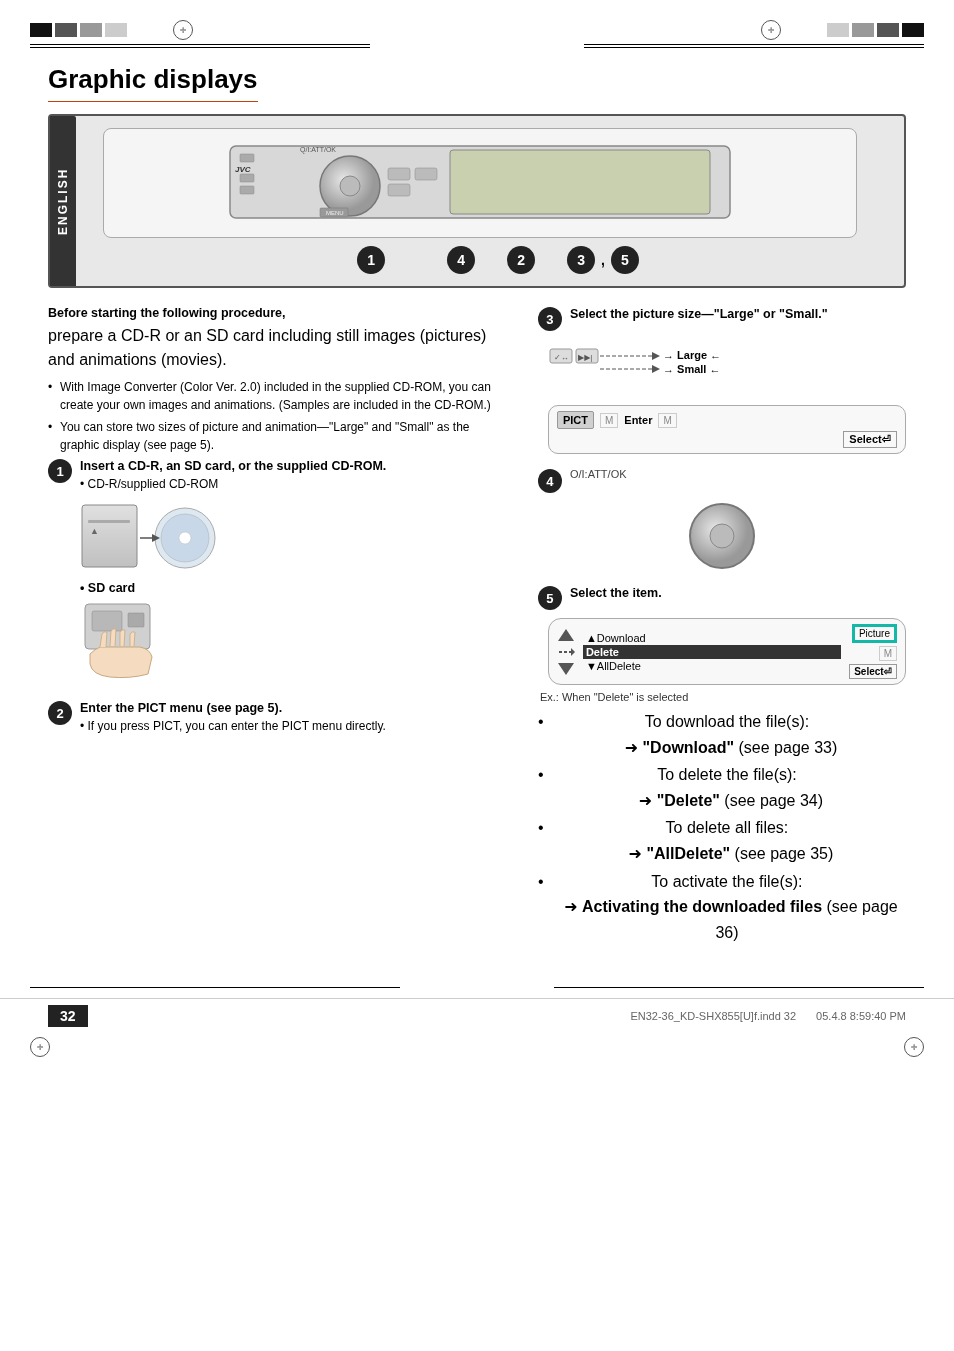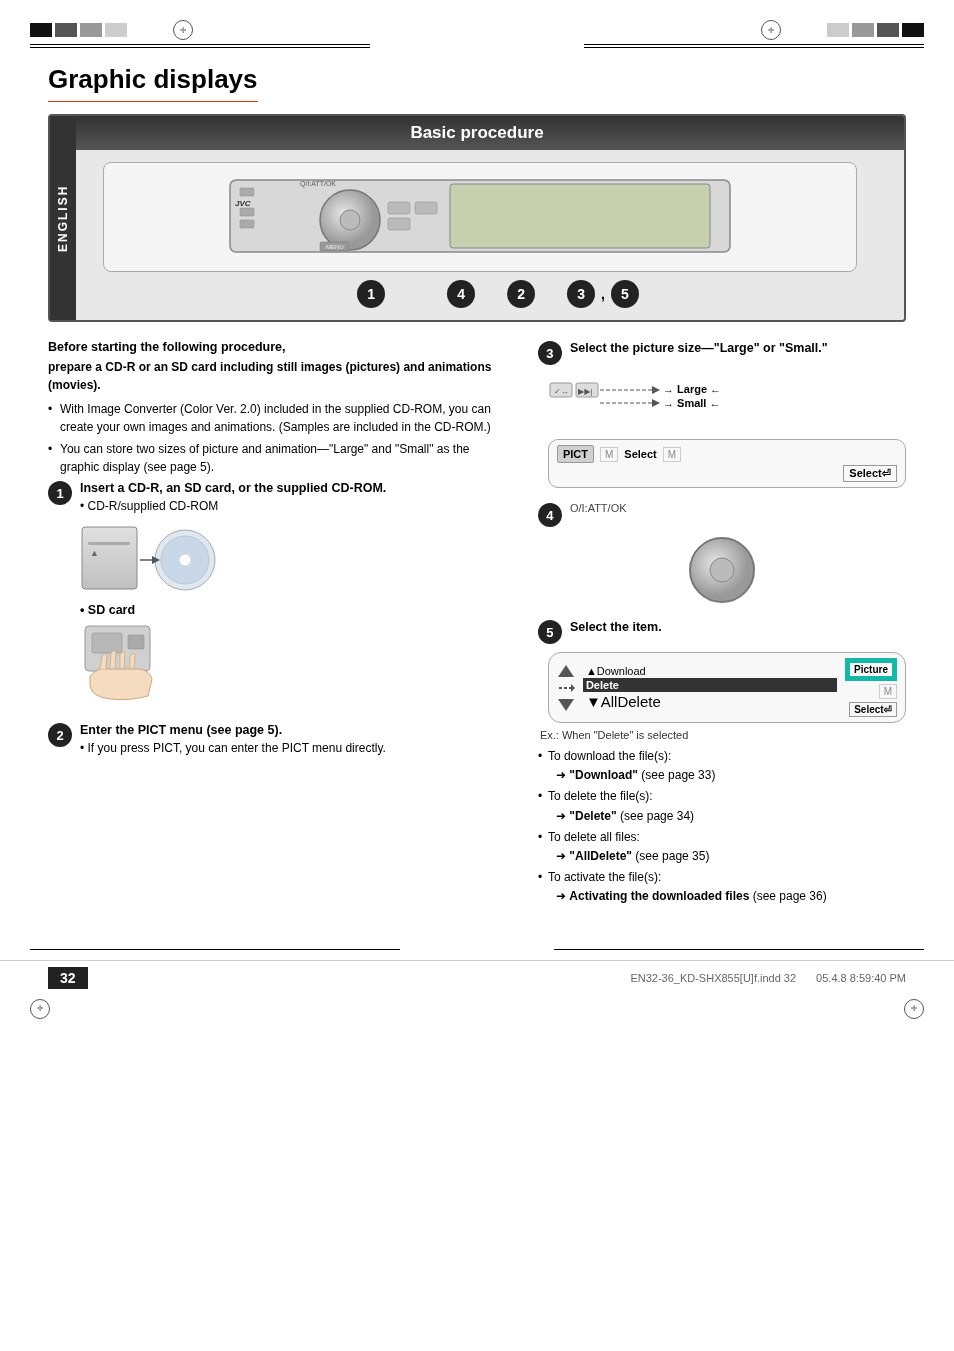--- a/index.html
+++ b/index.html
@@ -134,24 +134,23 @@
       flex: 0.9;
     }
 
     
     .bold-intro {
       font-weight: bold;
       font-size: 12.5px;
       margin-bottom: 4px;
     }
     .intro-text {
-      font-size: 12px;
+      font-size: 16px;
       margin-bottom: 6px;
       line-height: 1.5;
-      font-weight: bold;
     }
     .bullet-list {
       padding-left: 0;
       list-style: none;
       font-size: 12px;
       line-height: 1.5;
     }
     .bullet-list li {
       padding-left: 12px;
       position: relative;
@@ -193,22 +192,23 @@
       line-height: 1.4;
     }
     .step-sub {
       font-size: 12px;
       line-height: 1.4;
     }
 
     .bullet-list-right {
       padding-left: 0;
       list-style: none;
-      font-size: 12px;
+      font-size: 16px;
       line-height: 1.6;
+      text-align: center;
     }
     .bullet-list-right li {
       padding-left: 10px;
       position: relative;
       margin-bottom: 2px;
     }
     .bullet-list-right li::before {
       content: "•";
       position: absolute;
       left: 0;
@@ -327,21 +327,20 @@
   </div>
 
   <div class="content">
 
     
     <h1 class="page-title">Graphic displays</h1>
 
     
     <div class="main-section">
       <div class="english-sidebar">ENGLISH</div>
-      <div class="section-header">Basic procedure</div>
 
       <div class="section-inner">
 
         <div class="device-image">
           <svg width="520" height="95" viewBox="0 0 520 95">
 
             <rect x="10" y="10" width="500" height="72" rx="6" ry="6" fill="#d8d8d8" stroke="#888" stroke-width="1.5"></rect>
 
             <rect x="20" y="18" width="14" height="8" rx="1" fill="#aaa" stroke="#888" stroke-width="0.5"></rect>
             <text x="15" y="36" font-size="8" fill="#333" font-weight="bold" font-style="italic">JVC</text>
@@ -478,21 +477,21 @@
 
               <text x="115" y="20" font-size="11" font-weight="bold" fill="#000">→ Large ←</text>
               <text x="115" y="34" font-size="11" font-weight="bold" fill="#000">→ Small ←</text>
             </svg>
           </div>
 
           <div style="background:#f8f8f8; border:1px solid #aaa; border-radius:10px; padding:5px 8px; margin-bottom:10px; margin-left:10px;">
             <div style="display:flex; align-items:center; gap:6px;">
               <div style="background:#d0d0d0; border:1px solid #999; border-radius:2px; padding:2px 5px; font-size:11px; font-weight:bold;">PICT</div>
               <div style="font-size:10px; color:#888; border:1px solid #ccc; padding:1px 4px;">M</div>
-              <div style="font-size:11px; font-weight:bold;">Select</div>
+              <div style="font-size:11px; font-weight:bold;">Enter</div>
               <div style="font-size:10px; color:#888; border:1px solid #ccc; padding:1px 4px;">M</div>
             </div>
             <div style="font-size:11px; font-weight:bold; text-align:right; margin-top:2px; border:1px solid #999; padding:1px 5px; display:inline-block; float:right;">Select⏎</div>
             <div style="clear:both;"></div>
           </div>
         </div>
 
         <div class="right-side-step">
           <div class="right-step-heading">
             <div class="step-num">4</div>
@@ -530,24 +529,24 @@
                 <line x1="2" y1="7" x2="14" y2="7" stroke="#555" stroke-width="2" stroke-dasharray="3,2"></line>
                 <polygon points="14,3 18,7 14,11" fill="#555"></polygon>
               </svg>
               <svg width="18" height="14" viewBox="0 0 18 14">
                 <polygon points="9,13 17,1 1,1" fill="#555"></polygon>
               </svg>
             </div>
             <div style="flex:1;">
               <div style="font-size:11px; padding:1px 3px;">▲Download</div>
               <div style="font-size:11px; padding:1px 3px; background:#333; color:#fff; font-weight:bold;">Delete</div>
-              <div style="font-size:15px; padding:1px 3px;">▼AllDelete</div>
+              <div style="font-size:11px; padding:1px 3px;">▼AllDelete</div>
             </div>
             <div style="display:flex; flex-direction:column; align-items:flex-end; gap:3px; font-size:10px;">
-              <div style="border:5px solid #14b8a6; padding:1px 4px;font-weight:bold;">Picture</div>
+              <div style="border:3px solid #14b8a6; padding:1px 4px;">Picture</div>
               <div style="font-size:10px; color:#888; border:1px solid #ccc; padding:1px 4px;">M</div>
               <div style="font-weight:bold; border:1px solid #999; padding:1px 4px;">Select⏎</div>
             </div>
           </div>
 
           <div class="ex-note">Ex.: When "Delete" is selected</div>
 
           <ul class="bullet-list-right">
             <li>To download the file(s):
               <br><span style="padding-left:8px;">➜ <strong>"Download"</strong> (see page 33)</span>

